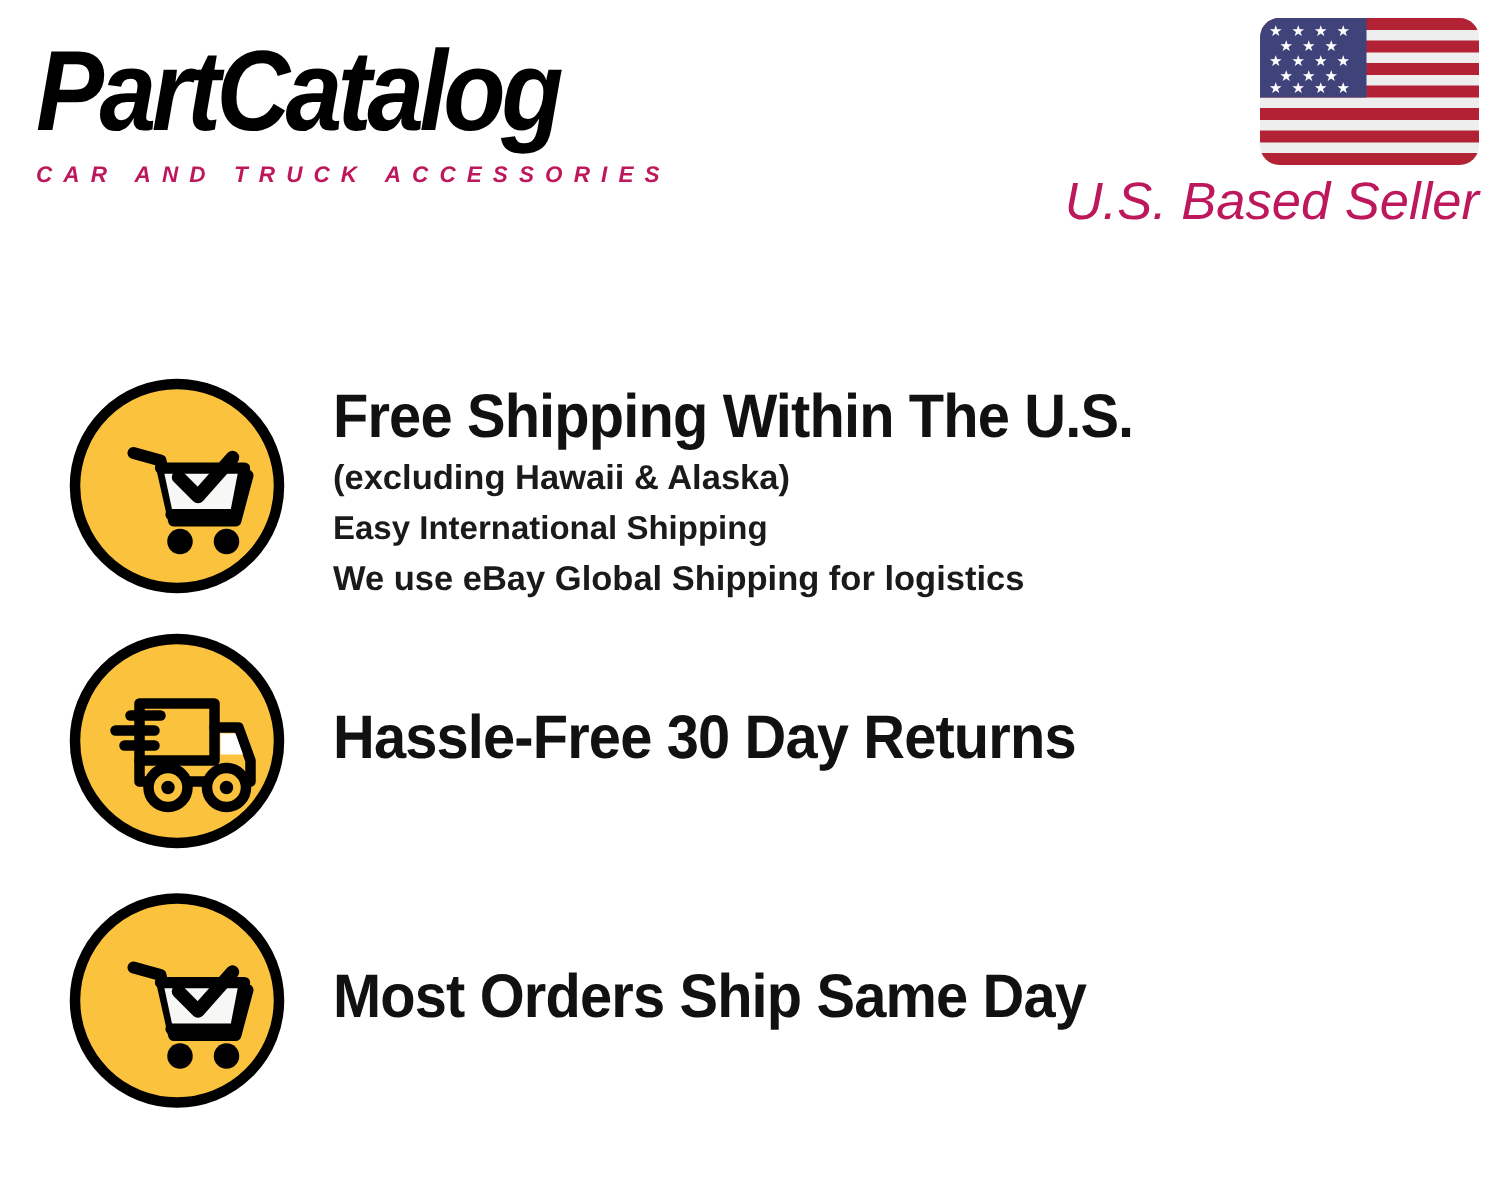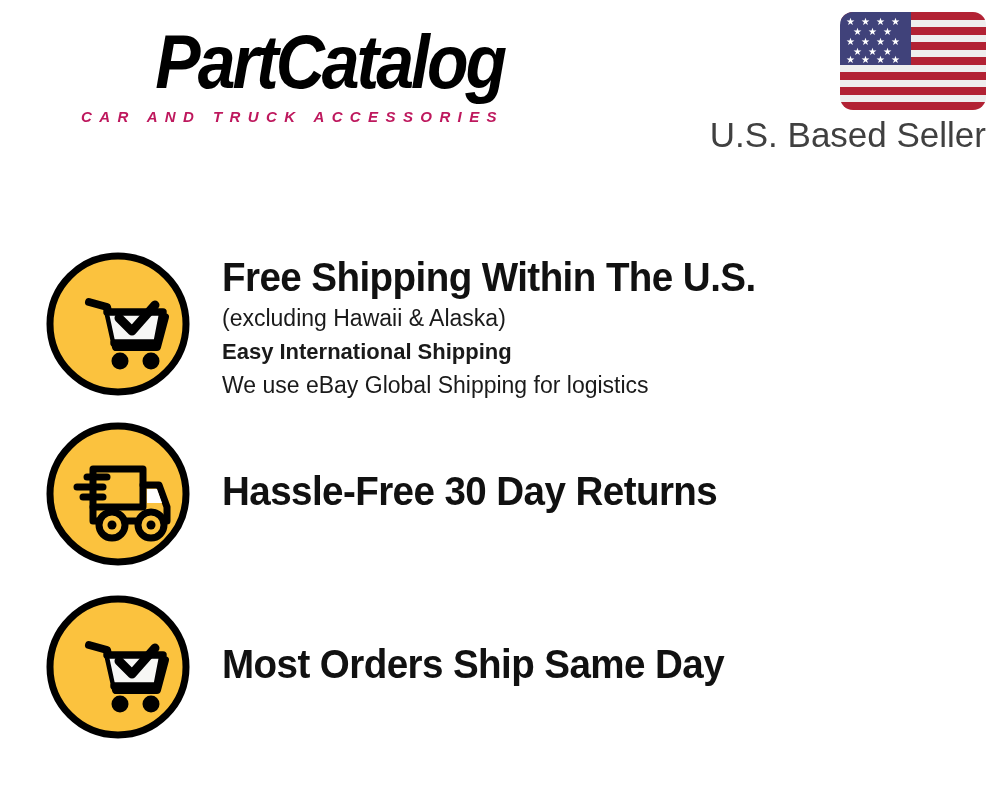--- a/index.html
+++ b/index.html
@@ -23,21 +23,20 @@
     left: 0;
     width: 1000px;
     height: 170px;
   }
 
   .logo-block {
     position: absolute;
     left: 24px;
     top: 22px;
     width: 480px;
-    text-align: right;
   }
   .logo-wordmark {
     font-family: "Liberation Sans", sans-serif;
     font-weight: bold;
     font-style: italic;
     font-size: 68px;
     letter-spacing: -3px;
     line-height: 70px;
     color: #000000;
     transform: scaleY(1.12);
@@ -94,22 +93,23 @@
   }
 
   .seller-label {
     position: absolute;
     right: 14px;
     top: 114px;
     font-family: "Liberation Sans", sans-serif;
     font-weight: normal;
     font-size: 35px;
     line-height: 42px;
-    color: #404040;
-    white-space: nowrap;
+    color: #be185d;
+    white-space: nowrap;
+    font-style: italic;
   }
 
   
   .features {
     position: absolute;
     left: 0;
     top: 0;
     width: 1000px;
     height: 800px;
   }
@@ -148,21 +148,21 @@
     font-size: 41px;
     line-height: 48px;
     letter-spacing: -0.6px;
     color: #111111;
     transform: scaleX(0.94);
     transform-origin: left center;
     white-space: nowrap;
   }
   .feature-sub {
     font-family: "Liberation Sans", sans-serif;
-    font-weight: normal;
+    font-weight: bold;
     font-size: 23px;
     line-height: 34px;
     color: #1a1a1a;
     white-space: nowrap;
   }
   .feature-sub.bold {
     font-weight: bold;
     font-size: 22px;
     line-height: 33px;
   }

